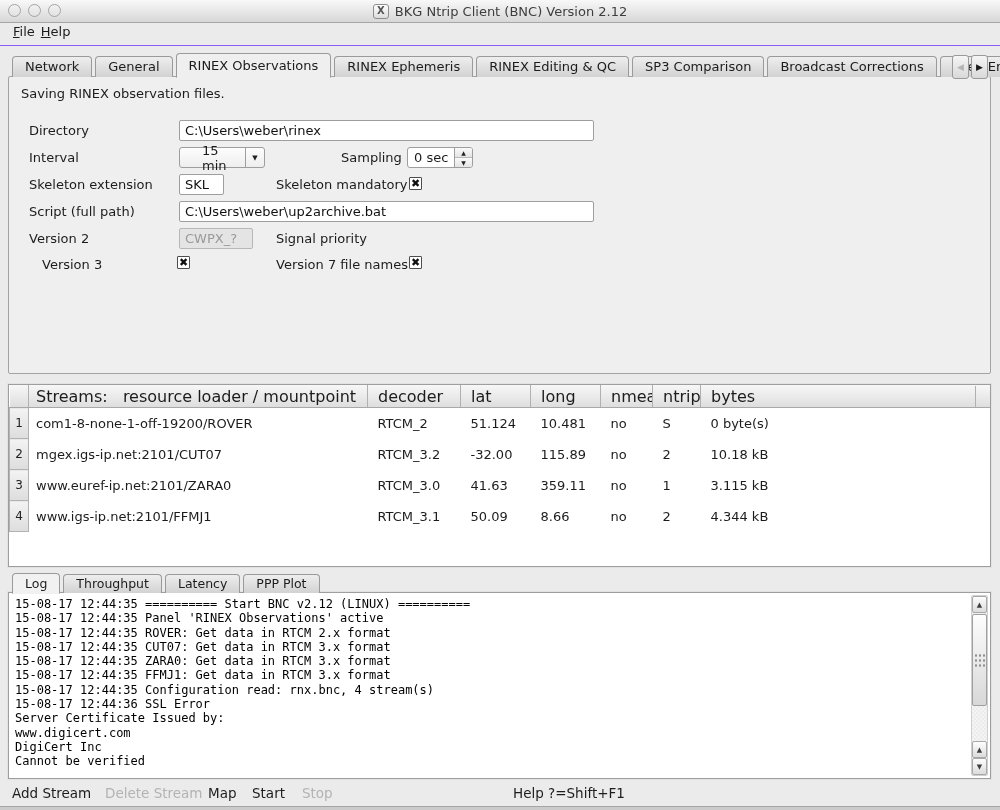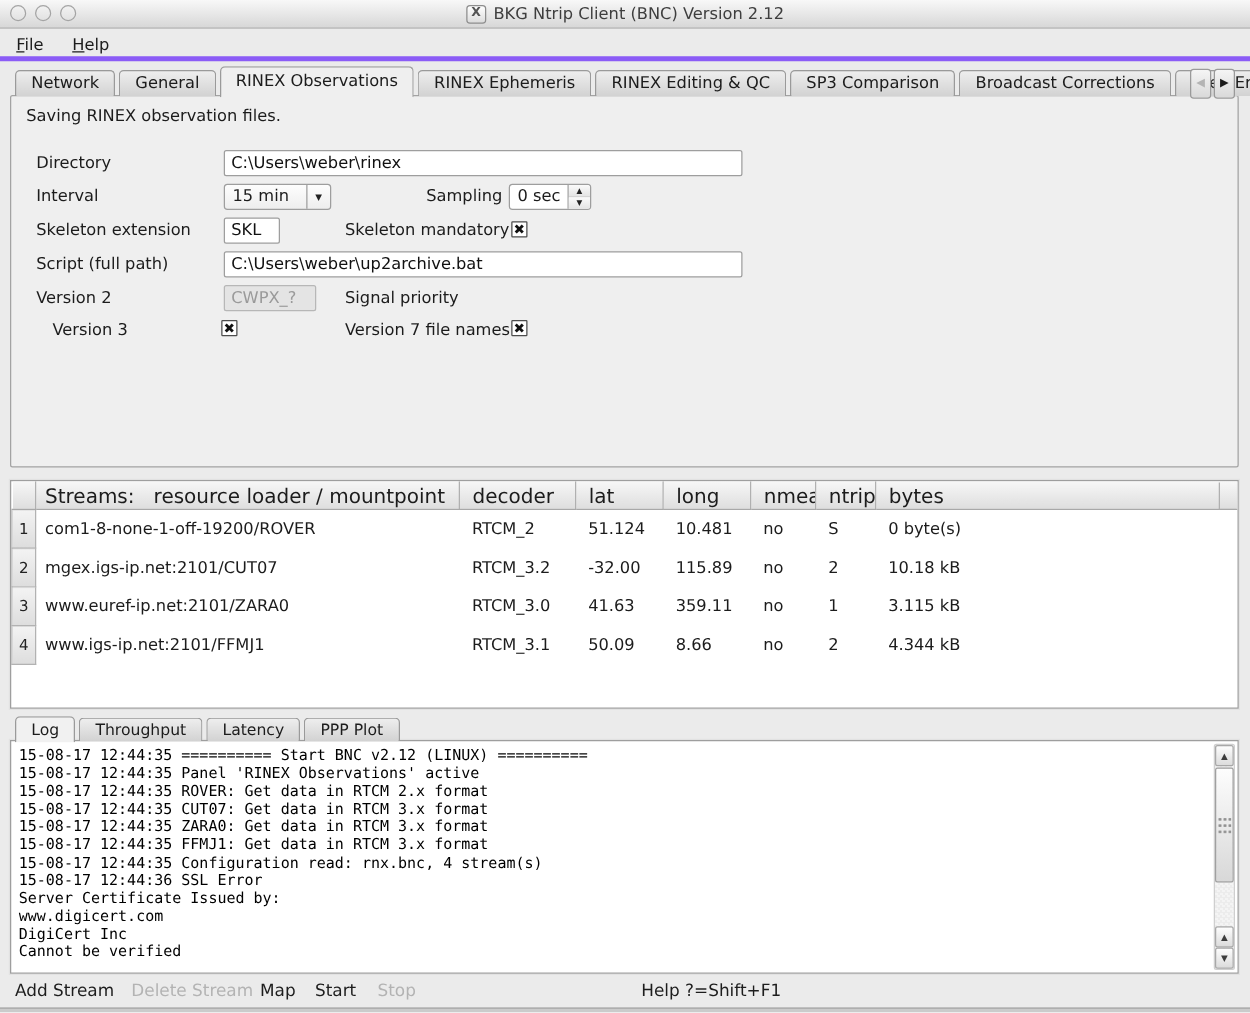--- a/index.html
+++ b/index.html
@@ -13,21 +13,21 @@
   .tl-circle { width:13px; height:13px; border-radius:50%; border:1.5px solid #a4a4a4;
     background:linear-gradient(#f2f2f2,#e2e2e2); box-sizing:border-box; }
   .title-wrap { position:absolute; left:0; right:0; top:0; height:22px;
     display:flex; align-items:center; justify-content:center; gap:6px; color:#3e3e3e; }
   .win-icon { width:14px; height:13px; border:1px solid #8d8d8d; border-radius:3px;
     background:linear-gradient(#ffffff,#dcdcdc); color:#555; font-size:10px; font-weight:bold;
     display:flex; align-items:center; justify-content:center; line-height:1; }
 
   
   .menubar { position:absolute; top:23px; left:0; right:0; height:22px; background:#ebebeb;
-    border-bottom:4px solid #8b5cf6; display:flex; align-items:flex-end; padding-left:10px; gap:17px; }
+    border-bottom:1px solid #8b5cf6; display:flex; align-items:flex-start; padding-left:10px; }
   .menu-item { padding:1px 3px; }
   .menu-item::first-letter { text-decoration:underline; }
 
   
   .tabbar { position:absolute; left:12px; top:52px; height:25px; display:flex; align-items:flex-end; z-index:3; }
   .tab { height:21px; line-height:20px; padding:0 12px; margin-right:3px;
     background:linear-gradient(#eeeeee,#d2d2d2); border:1px solid #9a9a9a; border-bottom:none;
     border-top-left-radius:4px; border-top-right-radius:4px; white-space:nowrap; box-sizing:border-box; }
   .tab.active { height:25px; line-height:24px; background:#efefef; border-bottom:1px solid #efefef; margin-bottom:-1px; }
   .tab-scroll { position:absolute; right:12px; top:55px; display:flex; gap:2px; z-index:4; }
@@ -39,21 +39,21 @@
   
   .panel { position:absolute; left:8px; right:9px; top:76px; height:296px; background:#efefef;
     border:1px solid #a3a3a3; border-radius:2px; z-index:2; }
   .panel .heading { position:absolute; left:12px; top:9px; }
   .frow-label { position:absolute; left:20px; }
   .ctl { position:absolute; box-sizing:border-box; }
   .tinput { height:21px; border:1px solid #9e9e9e; border-radius:2px; background:#fff;
     font-family:inherit; font-size:13px; color:#111; padding:0 5px; }
   .tinput:disabled { background:#e4e4e4; color:#9a9a9a; border-color:#b7b7b7; }
   .combo { width:86px; height:21px; border:1px solid #9e9e9e; border-radius:3px;
-    background:linear-gradient(#fdfdfd,#eeeeee); display:flex; align-items:center; }
+    background:linear-gradient(#fdfdfd,#eeeeee); display:flex; align-items:center;padding-left:16px; }
   .combo .combo-text { flex:1; padding-left:6px; }
   .combo .combo-arrow { width:18px; align-self:stretch; border-left:1px solid #9e9e9e;
     display:flex; align-items:center; justify-content:center; font-size:7px; color:#222; }
   .spinbox { width:66px; height:21px; border:1px solid #9e9e9e; border-radius:3px; background:#fff;
     display:flex; }
   .spin-text { flex:1; padding-left:6px; display:flex; align-items:center; }
   .spin-btns { width:17px; border-left:1px solid #9e9e9e; display:flex; flex-direction:column; }
   .spin-btn { flex:1; display:flex; align-items:center; justify-content:center; font-size:6px; color:#222;
     background:linear-gradient(#fafafa,#e4e4e4); }
   .spin-btn.up { border-bottom:1px solid #b9b9b9; border-radius:0 2px 0 0; }

